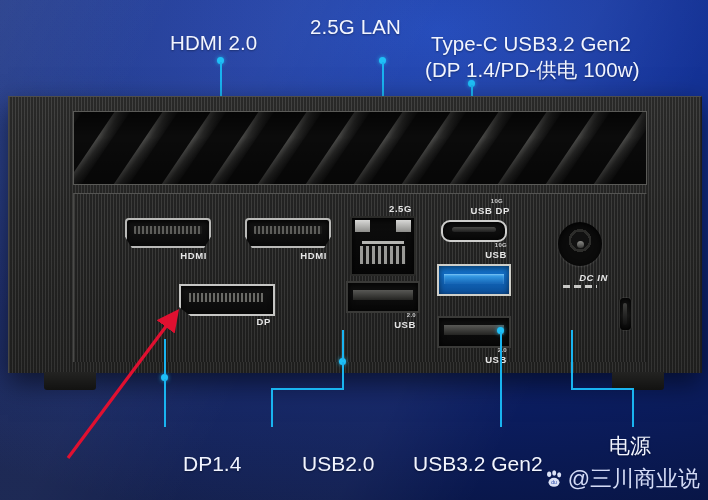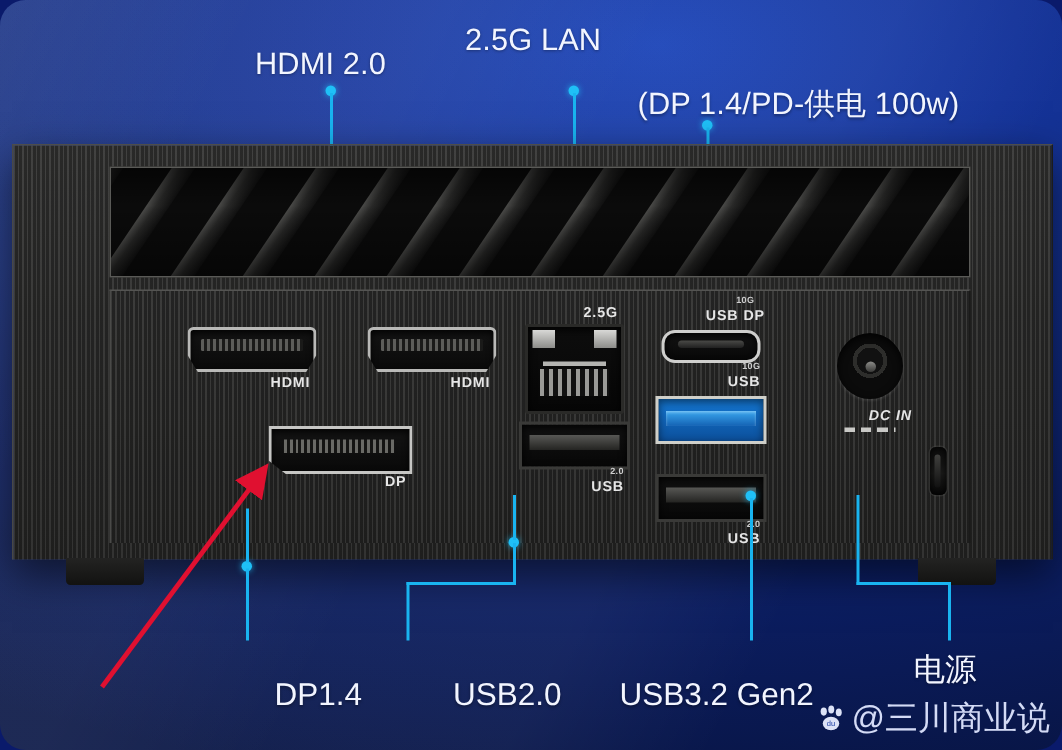--- a/index.html
+++ b/index.html
@@ -8,21 +8,20 @@
     font-family:"Liberation Sans", sans-serif;
     background:#0a1a6b;
   }
   #stage{
     position:relative;width:708px;height:500px;overflow:hidden;
     background:
       linear-gradient(118deg, rgba(255,255,255,0.055) 0%, rgba(255,255,255,0) 18%),
       linear-gradient(118deg, rgba(255,255,255,0.04) 30%, rgba(255,255,255,0) 46%),
       linear-gradient(118deg, rgba(255,255,255,0.05) 62%, rgba(255,255,255,0) 76%),
       radial-gradient(130% 100% at 62% 6%, #1b44b8 0%, #15349a 26%, #102a80 48%, #0c1f66 70%, #081545 100%);
-    border-radius: 17px;
   }
 
   
   .tlabel{
     position:absolute;color:#f2f5ff;font-size:20.5px;letter-spacing:.1px;
     white-space:nowrap;text-shadow:0 1px 2px rgba(0,0,0,.35);
   }
   .tlabel.l2{line-height:26px;}
 
   
@@ -205,20 +204,21 @@
   }
   #watermark .paw{width:20px;height:20px;flex:0 0 auto;}
 </style>
 </head>
 <body>
 
 <div id="stage">
 
   <div class="tlabel" style="left:170px;top:31px;">HDMI 2.0</div>
   <div class="tlabel" style="left:310px;top:15px;">2.5G LAN</div>
+  <div class="tlabel l2" style="left:431px;top:31px;">Type-C USB3.2 Gen2</div>
   <div class="tlabel l2" style="left:425px;top:57px;">(DP 1.4/PD-供电 100w)</div>
 
   <div class="dot" style="left:217px;top:57px;"></div>
   <div class="leader v" style="left:220px;top:62px;height:56px;"></div>
   <div class="leader h" style="left:159px;top:117px;width:123px;"></div>
   <div class="leader v" style="left:159px;top:117px;height:104px;"></div>
   <div class="leader v" style="left:280px;top:117px;height:104px;"></div>
 
   <div class="dot" style="left:379px;top:57px;"></div>
   <div class="leader v" style="left:382px;top:62px;height:136px;"></div>

